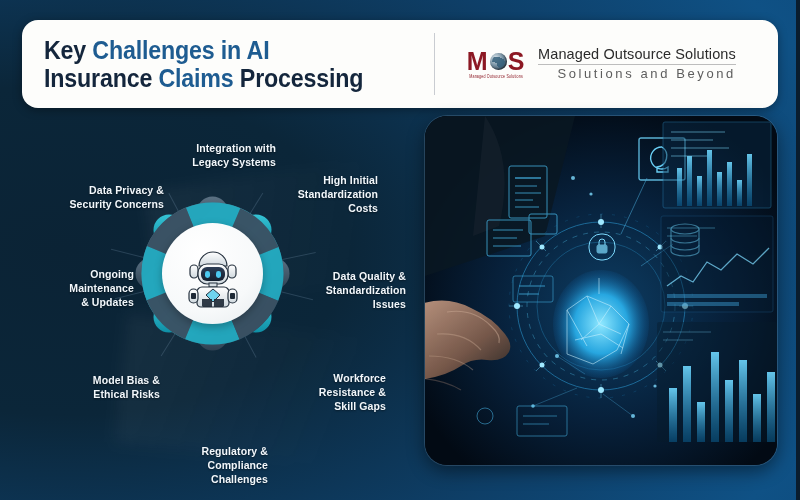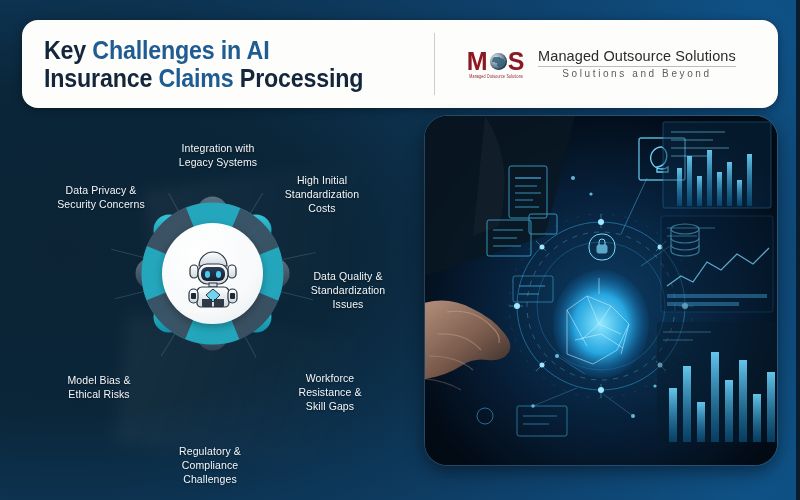--- a/index.html
+++ b/index.html
@@ -53,37 +53,37 @@
   .globe::after { content:""; position:absolute; inset:2px;
            background:
              radial-gradient(ellipse 5px 3px at 30% 35%, #35607a 0 100%, transparent 0),
              radial-gradient(ellipse 4px 5px at 68% 62%, #35607a 0 100%, transparent 0);
            border-radius:50%; opacity:.85; }
   .logo-sub { font-size:3.6px; color:#8c1823; letter-spacing:.2px; margin-top:1px;
               transform:scaleY(1.25); white-space:nowrap; }
   .logo-text { line-height:1.05; }
   .logo-name { font-size:14.5px; color:#2b2b2b; white-space:nowrap; letter-spacing:.1px; }
   .logo-rule { height:1px; background:#bdbdbd; margin:2px 0 2px; }
-  .logo-tag { font-size:10px; color:#5d5d5d; letter-spacing:2.6px; text-align:center; white-space:nowrap; }
+  .logo-tag { font-size:13px; color:#5d5d5d; letter-spacing:2.6px; text-align:right; white-space:nowrap; }
 
   
   .diagram { position:absolute; left:0; top:108px; width:420px; height:392px; }
 
   .gear-wrap { position:absolute; left:135px; top:88px; width:155px; height:155px; }
   .gear-svg { position:absolute; inset:0; overflow:visible; }
   .hub { position:absolute; left:27px; top:27px; width:101px; height:101px;
          background:radial-gradient(circle at 38% 30%, #ffffff 0%, #f7f9fa 62%, #e6ebee 100%);
          border-radius:50%; box-shadow:0 3px 8px rgba(0,0,0,.28); }
 
   
   .robot { position:absolute; left:50%; top:52%; transform:translate(-50%,-50%); width:56px; height:62px; }
 
   
-  .lbl { position:absolute; color:#f2f7fb; font-size:10.5px; font-weight:normal;
-         line-height:1.32; text-align:center; letter-spacing:.1px;
+  .lbl { position:absolute; color:#f2f7fb; font-size:10.5px; font-weight:bold;
+         line-height:1.32; text-align:right; letter-spacing:.1px;
          text-shadow:0 1px 2px rgba(0,0,0,.45);
          font-family:"Liberation Sans Narrow","Liberation Sans",sans-serif; }
 
   .l-integration { left:160px; top:34px;  width:116px; }
   .l-privacy     { left:38px;  top:76px;  width:126px; }
   .l-ongoing     { left:30px;  top:160px; width:104px; }
   .l-bias        { left:38px;  top:266px; width:122px; }
   .l-regulatory  { left:152px; top:300px; width:116px;margin-top:37px; }
   .l-workforce   { left:274px; top:264px; width:112px; }
   .l-quality     { left:290px; top:162px; width:116px; }
@@ -274,20 +274,25 @@
 Costs</span>
     </div>
     <div class="lbl l-privacy">
       <span style="white-space:pre-line">Data Privacy &amp;
 Security Concerns</span>
     </div>
     <div class="lbl l-quality">
       <span style="white-space:pre-line">Data Quality &amp;
 Standardization
 Issues</span>
+    </div>
+    <div class="lbl l-ongoing">
+      <span style="white-space:pre-line">Ongoing
+Maintenance
+&amp; Updates</span>
     </div>
     <div class="lbl l-workforce">
       <span style="white-space:pre-line">Workforce
 Resistance &amp;
 Skill Gaps</span>
     </div>
     <div class="lbl l-bias">
       <span style="white-space:pre-line">Model Bias &amp;
 Ethical Risks</span>
     </div>

